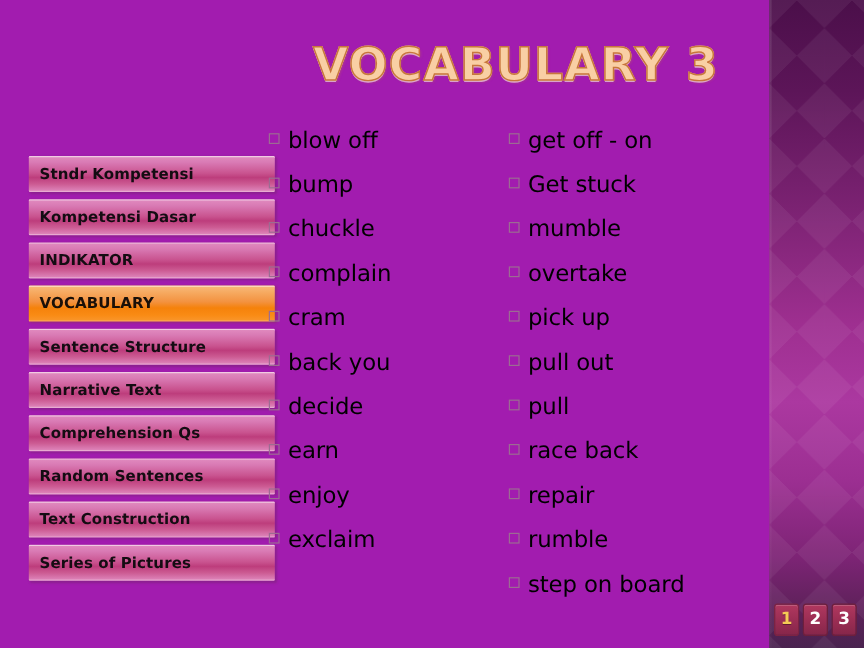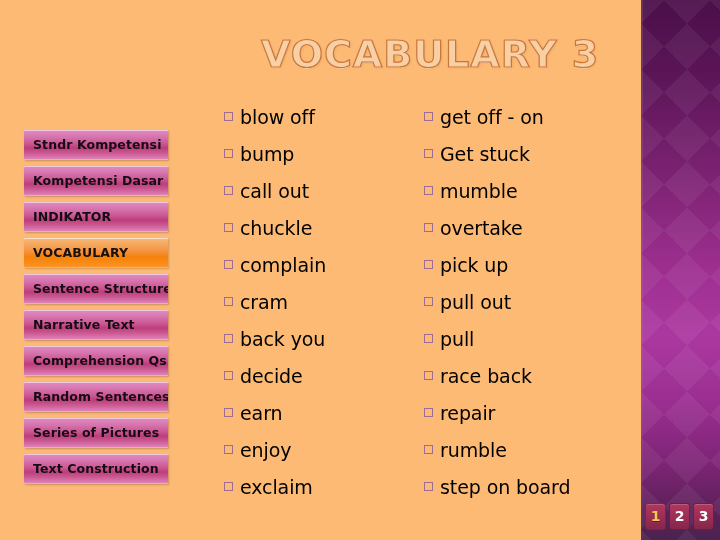--- a/index.html
+++ b/index.html
@@ -13,21 +13,21 @@
     background: #ffffff;
     font-family: "Liberation Sans", sans-serif;
     position: relative;
   }
 
   #slide {
     position: absolute;
     left: 0; top: 0;
     width: 720px;
     height: 540px;
-    background: #fdba74;
+    background: #a21caf;
     overflow: hidden;
   }
 
   
   #right-panel {
     position: absolute;
     left: 641px;
     top: 0;
     width: 79px;
     height: 540px;
@@ -88,21 +88,21 @@
 
   
   #sidebar {
     position: absolute;
     left: 24px;
     top: 130px;
     width: 177px;
   }
   .nav-btn {
     position: relative;
-    width: 144px;
+    width: 205px;
     height: 30px;
     margin-bottom: 6px;
     box-sizing: border-box;
     border-radius: 1px;
     background:
       linear-gradient(180deg,
         #e18cc0 0%,
         #d97ab4 18%,
         #c9538f 48%,
         #bd3d7c 60%,
@@ -244,39 +244,35 @@
     <div class="nav-btn">
       <span class="nav-label">Narrative Text</span>
     </div>
     <div class="nav-btn">
       <span class="nav-label">Comprehension Qs</span>
     </div>
     <div class="nav-btn">
       <span class="nav-label">Random Sentences</span>
     </div>
     <div class="nav-btn">
+      <span class="nav-label">Text Construction</span>
+    </div>
+    <div class="nav-btn">
       <span class="nav-label">Series of Pictures</span>
     </div>
-    <div class="nav-btn">
-      <span class="nav-label">Text Construction</span>
-    </div>
   </div>
 
   <div id="vocab-col-1" class="vocab-col">
     <div class="vocab-item">
       <span class="vocab-bullet"></span>
       <span class="vocab-text">blow off</span>
     </div>
     <div class="vocab-item">
       <span class="vocab-bullet"></span>
       <span class="vocab-text">bump</span>
-    </div>
-    <div class="vocab-item">
-      <span class="vocab-bullet"></span>
-      <span class="vocab-text">call out</span>
     </div>
     <div class="vocab-item">
       <span class="vocab-bullet"></span>
       <span class="vocab-text">chuckle</span>
     </div>
     <div class="vocab-item">
       <span class="vocab-bullet"></span>
       <span class="vocab-text">complain</span>
     </div>
     <div class="vocab-item">

